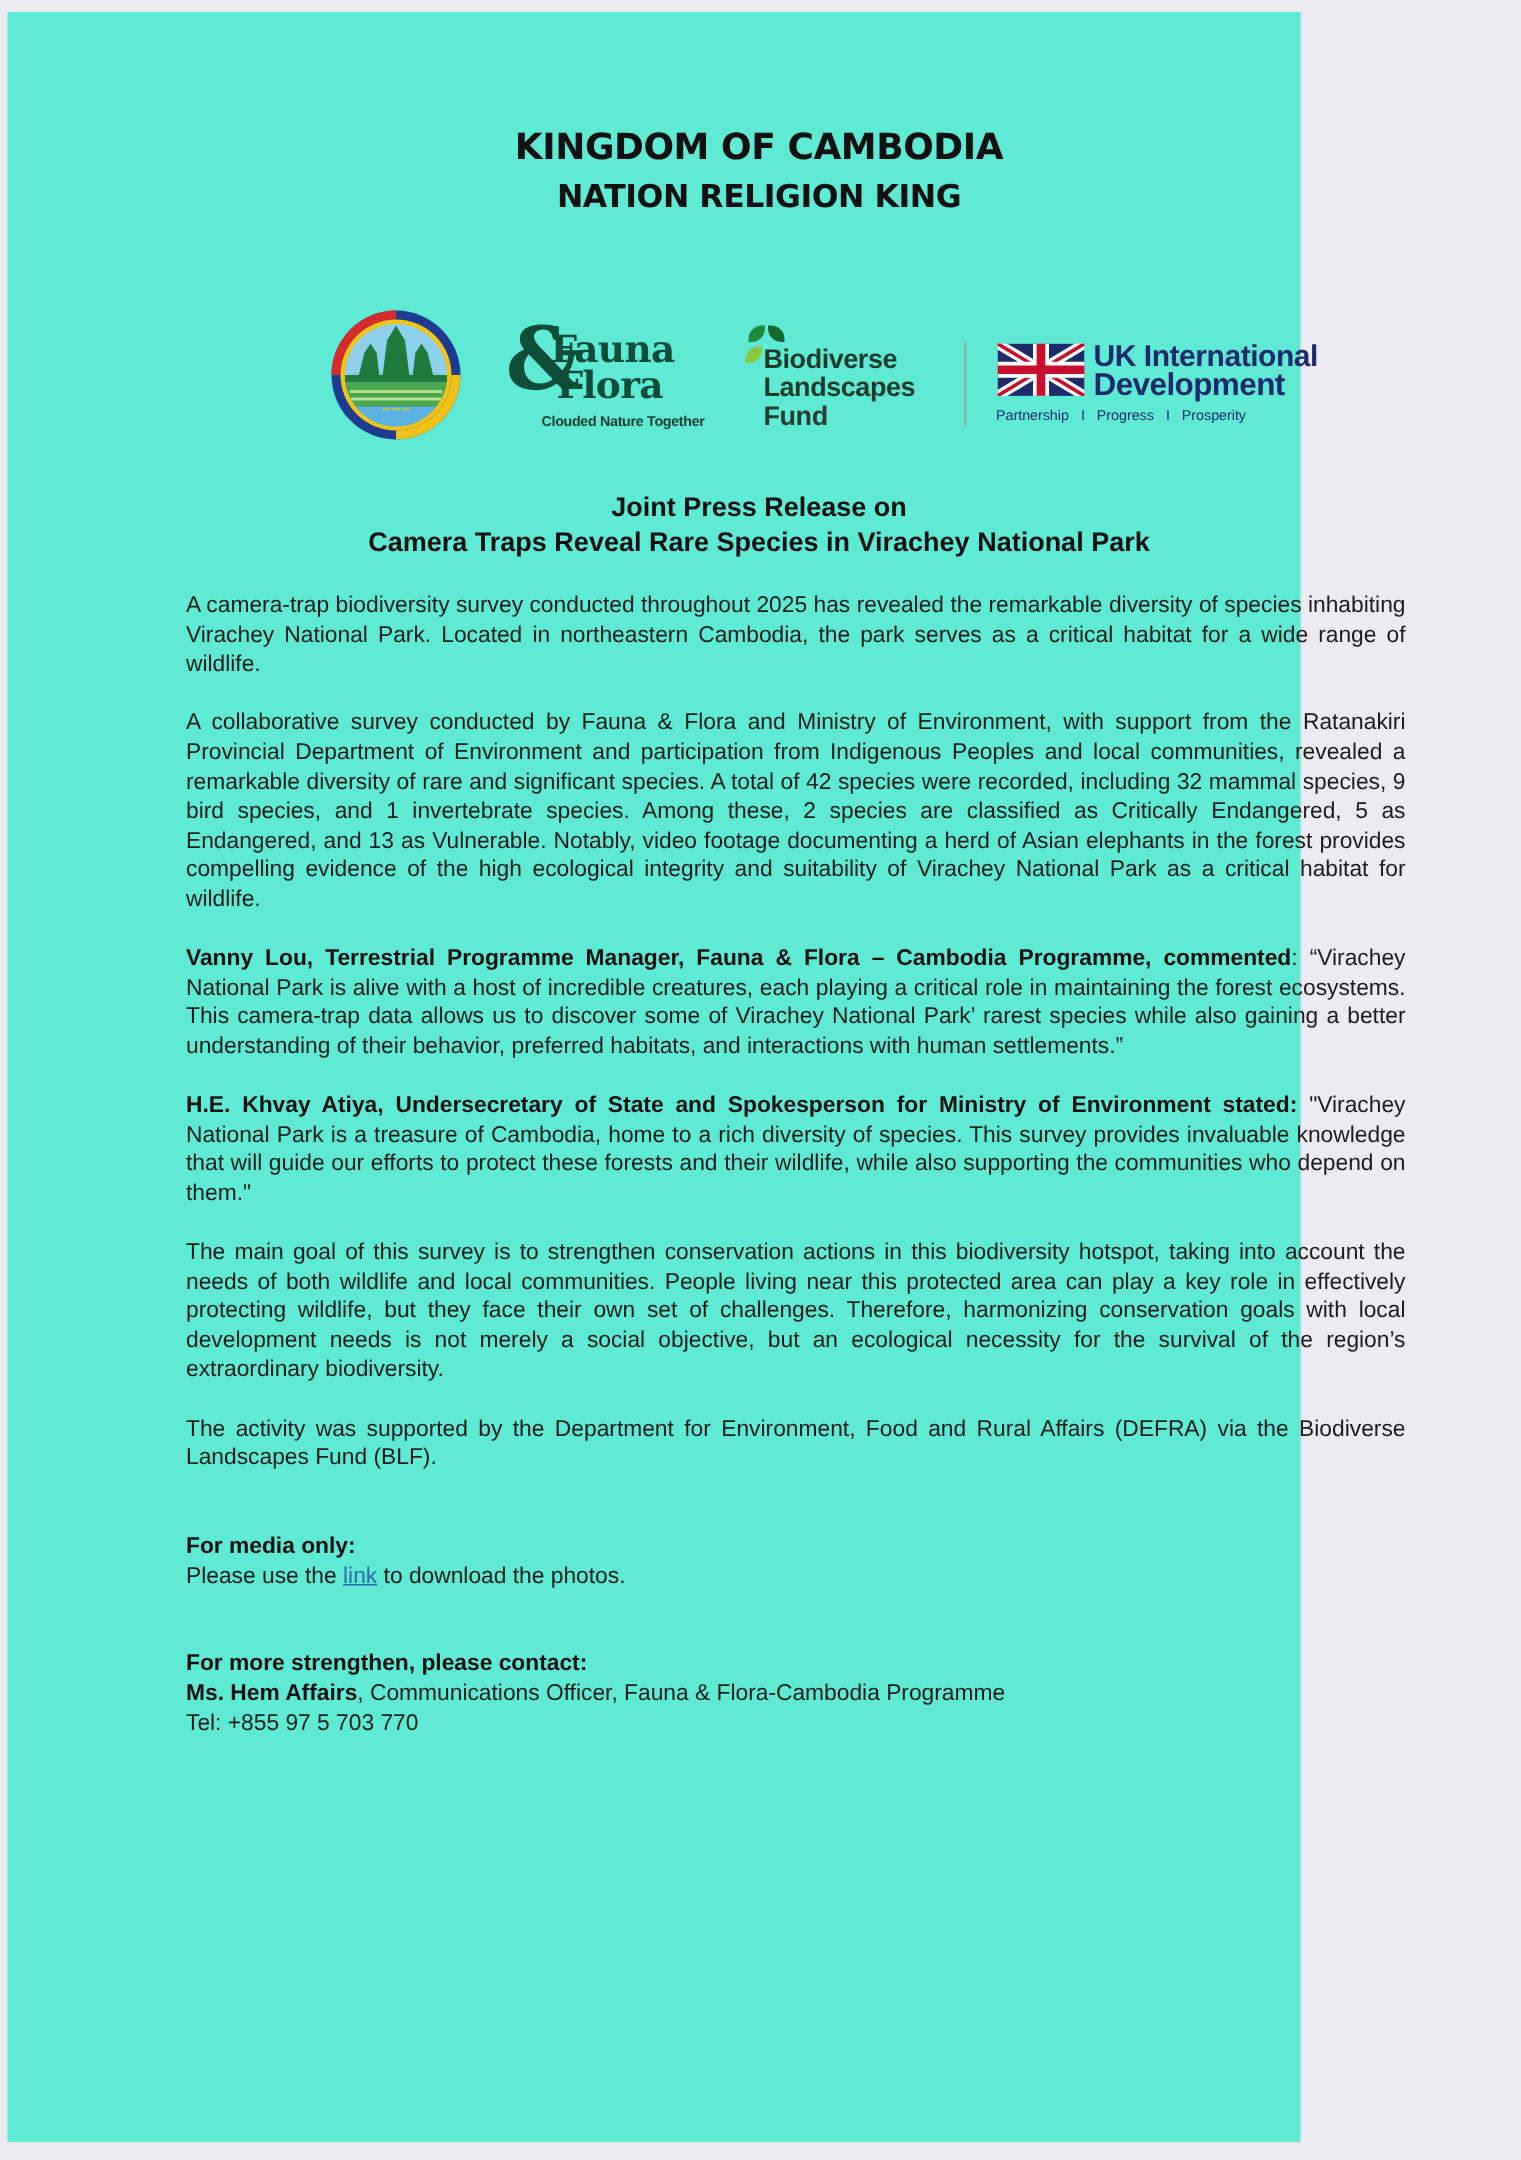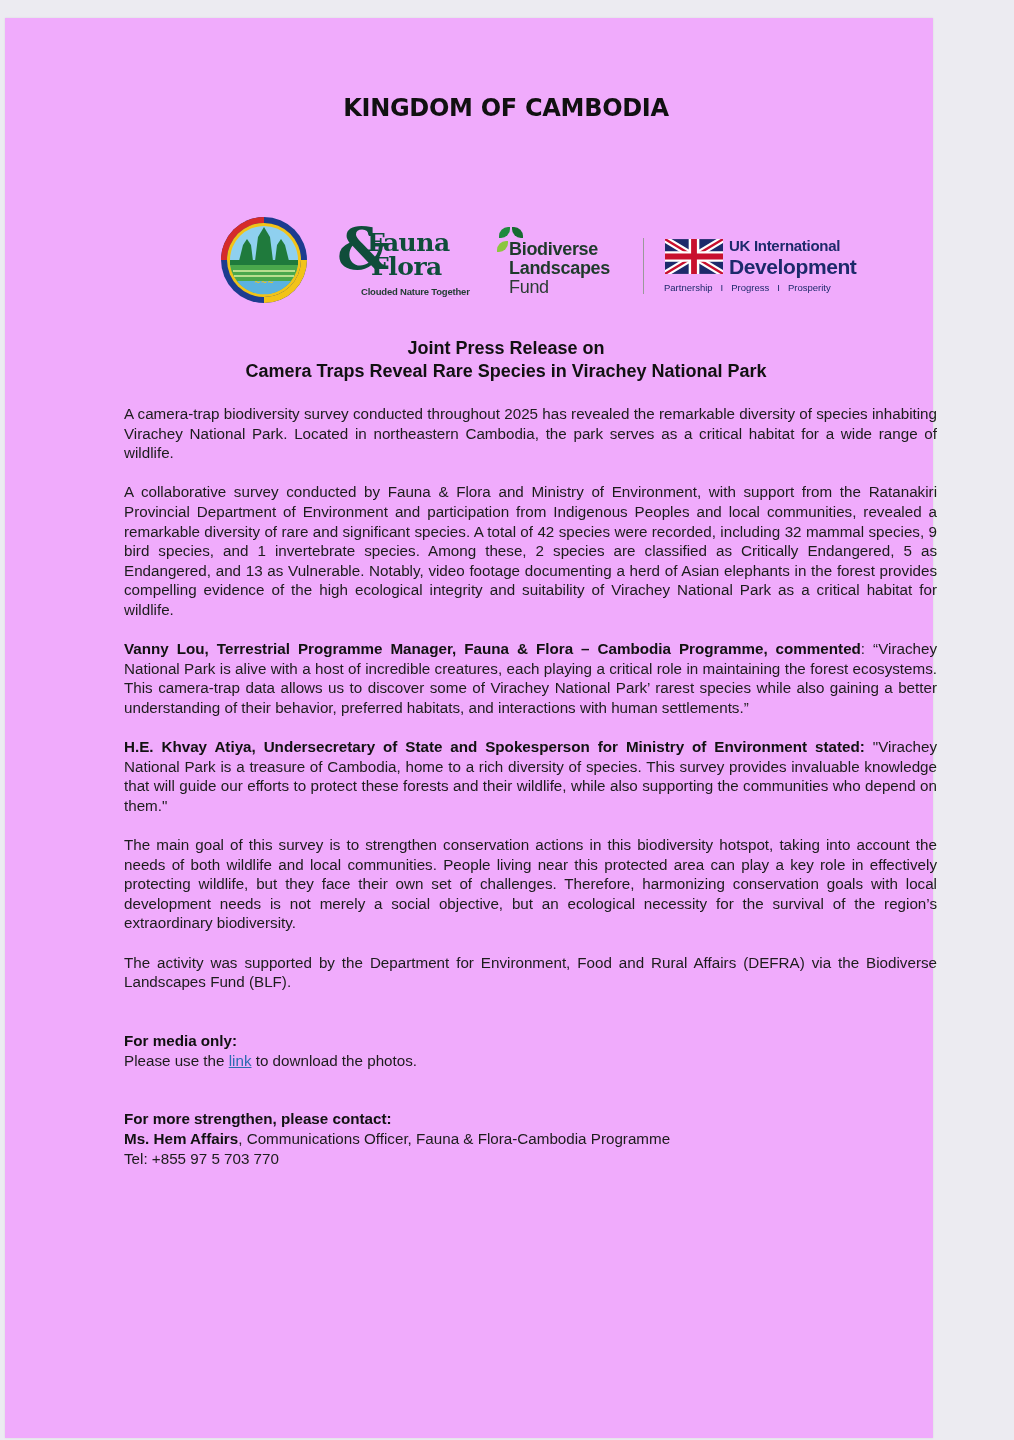--- a/index.html
+++ b/index.html
@@ -6,22 +6,22 @@
   body {
     width: 1014px; height: 1440px;
     background: #ecebf1;
     position: relative;
     overflow: hidden;
     font-family: "Liberation Sans", sans-serif;
     color: #1a1a1a;
   }
   .page {
     position: absolute;
-    left: 5px; top: 18px; width: 928px; height: 1420px;
-    background: #f0abfc;
+    left: 5px; top: 8px; width: 862px; height: 1420px;
+    background: #5eead4;
     box-shadow: 0 0 2px rgba(0,0,0,0.08);
   }
   .hdr-1, .hdr-2 {
     position: absolute; left: 0; width: 1002px; text-align: center;
     font-family: "DejaVu Sans", sans-serif; font-weight: bold; color: #111;
   }
   .hdr-1 { top: 76px; font-size: 24px; letter-spacing: -0.3px; }
   .hdr-2 { top: 111px; font-size: 21px; letter-spacing: -0.3px; }
 
   .logos { position: absolute; top: 190px; left: 0; width: 1002px; height: 110px; }
@@ -35,27 +35,27 @@
   .ff .tag { position: absolute; left: 24px; top: 60px; font-size: 9.5px; color: #1f3b30; font-weight: bold; letter-spacing: -0.2px; white-space: nowrap; }
 
   .blf { position: absolute; left: 486px; top: 16px; width: 140px; height: 80px; }
   .blf .leaf { position: absolute; width: 11px; height: 11px; }
   .blf .l1 { left: 8px; top: 3px; background: #1f8a3c; border-radius: 9px 0 9px 0; }
   .blf .l2 { left: 21px; top: 3px; background: #166b30; border-radius: 0 9px 0 9px; }
   .blf .l3 { left: 6px; top: 17px; background: #8cc63f; border-radius: 9px 0 9px 0; }
   .blf .t { position: absolute; left: 18px; font-size: 18px; line-height: 20px; font-weight: bold; color: #1e3a2a; letter-spacing: -0.3px; white-space: nowrap; }
   .blf .t1 { top: 15px; }
   .blf .t2 { top: 34px; }
-  .blf .t3 { top: 53px; font-weight: normal; color: #2a3b33; text-align: right; }
+  .blf .t3 { top: 53px; font-weight: bold; color: #2a3b33; text-align: right; }
 
   .divider { position: absolute; left: 638px; top: 30px; width: 1px; height: 56px; background: #9a9a9a; }
 
   .ukid { position: absolute; left: 658px; top: 28px; width: 210px; height: 70px; }
   .flag { position: absolute; left: 2px; top: 3px; width: 58px; height: 35px; }
-  .ukid .u1 { position: absolute; left: 66px; top: 1px; font-size: 15px; font-weight: bold; color: #1d2a6b; white-space: nowrap; letter-spacing: -0.3px; }
+  .ukid .u1 { position: absolute; left: 66px; top: 1px; font-size: 20px; font-weight: bold; color: #1d2a6b; white-space: nowrap; letter-spacing: -0.3px; }
   .ukid .u2 { position: absolute; left: 66px; top: 19px; font-size: 21px; font-weight: bold; color: #1d2a6b; white-space: nowrap; letter-spacing: -0.4px; }
   .ukid .u3 { position: absolute; left: 1px; top: 46px; font-size: 9.5px; color: #1d2a6b; white-space: nowrap; word-spacing: 1px; }
   .ukid .u3 span.sep { margin: 0 8px; }
 
   .title { position: absolute; left: 0; width: 1002px; text-align: center; font-weight: bold; font-size: 18px; color: #111; }
   .title.t1 { top: 320px; }
   .title.t2 { top: 343px; }
 
   .body { position: absolute; left: 119px; top: 386px; width: 813px; font-size: 15.2px; line-height: 19.6px; text-align: justify; color: #1c1c1c; }
   .body p { margin: 0 0 19.6px 0; }
@@ -63,20 +63,21 @@
   .body b { color: #111; }
   .body a { color: #2b6cb0; text-decoration: underline; }
   .spacer-1 { height: 19.6px; }
 </style>
 </head>
 <body>
 
 <div class="page">
 
   <div class="hdr-1">KINGDOM OF CAMBODIA</div>
+  <div class="hdr-2">NATION RELIGION KING</div>
 
   <div class="logos">
     <svg class="crest" viewBox="0 0 90 90">
       <circle cx="45" cy="45" r="43" fill="#1d3c8f"></circle>
       <path d="M45 2 A43 43 0 0 0 2 45 L8 45 A37 37 0 0 1 45 8 Z" fill="#d62b2b"></path>
       <path d="M45 88 A43 43 0 0 0 88 45 L82 45 A37 37 0 0 1 45 82 Z" fill="#f2c318"></path>
       <circle cx="45" cy="45" r="37" fill="#f2c318"></circle>
       <circle cx="45" cy="45" r="34" fill="#8fd0ef"></circle>
       <path d="M20 46 L24 30 L28 24 L32 30 L34 46 Z" fill="#1f7a3c"></path>
       <path d="M36 46 L39 22 L45 12 L51 22 L54 46 Z" fill="#1f7a3c"></path>

